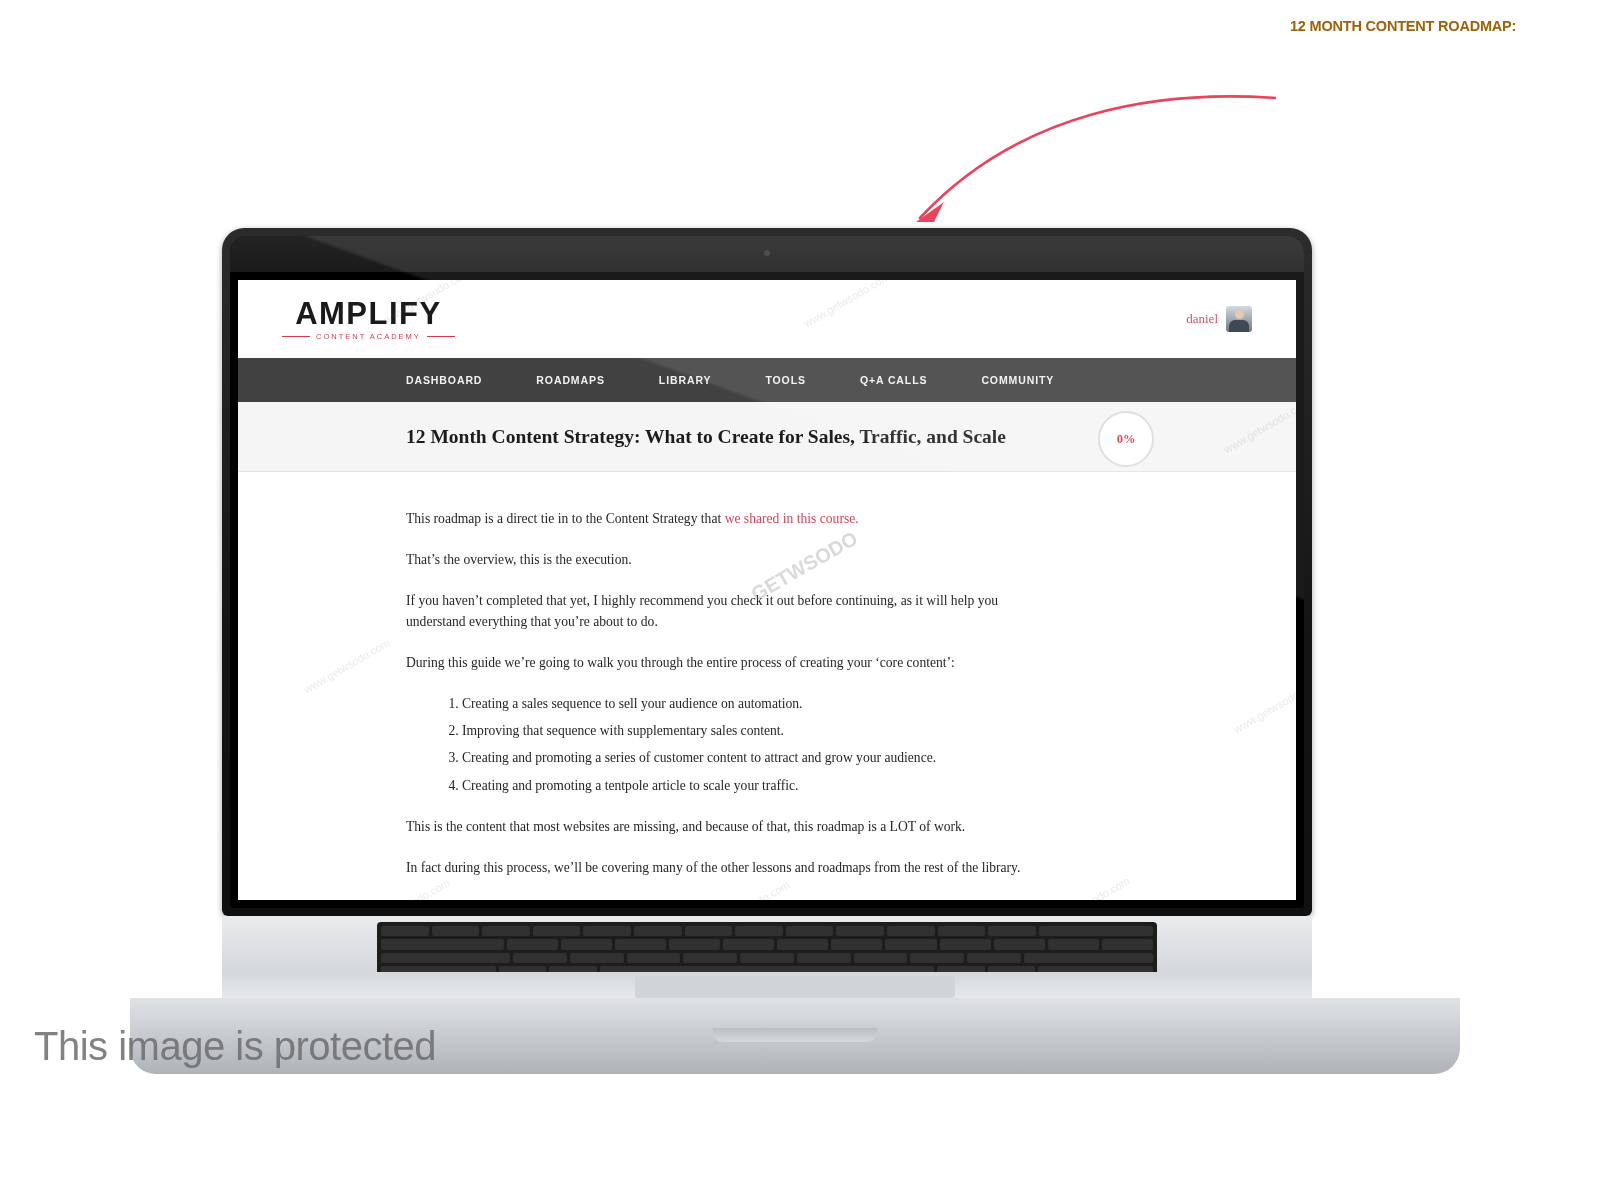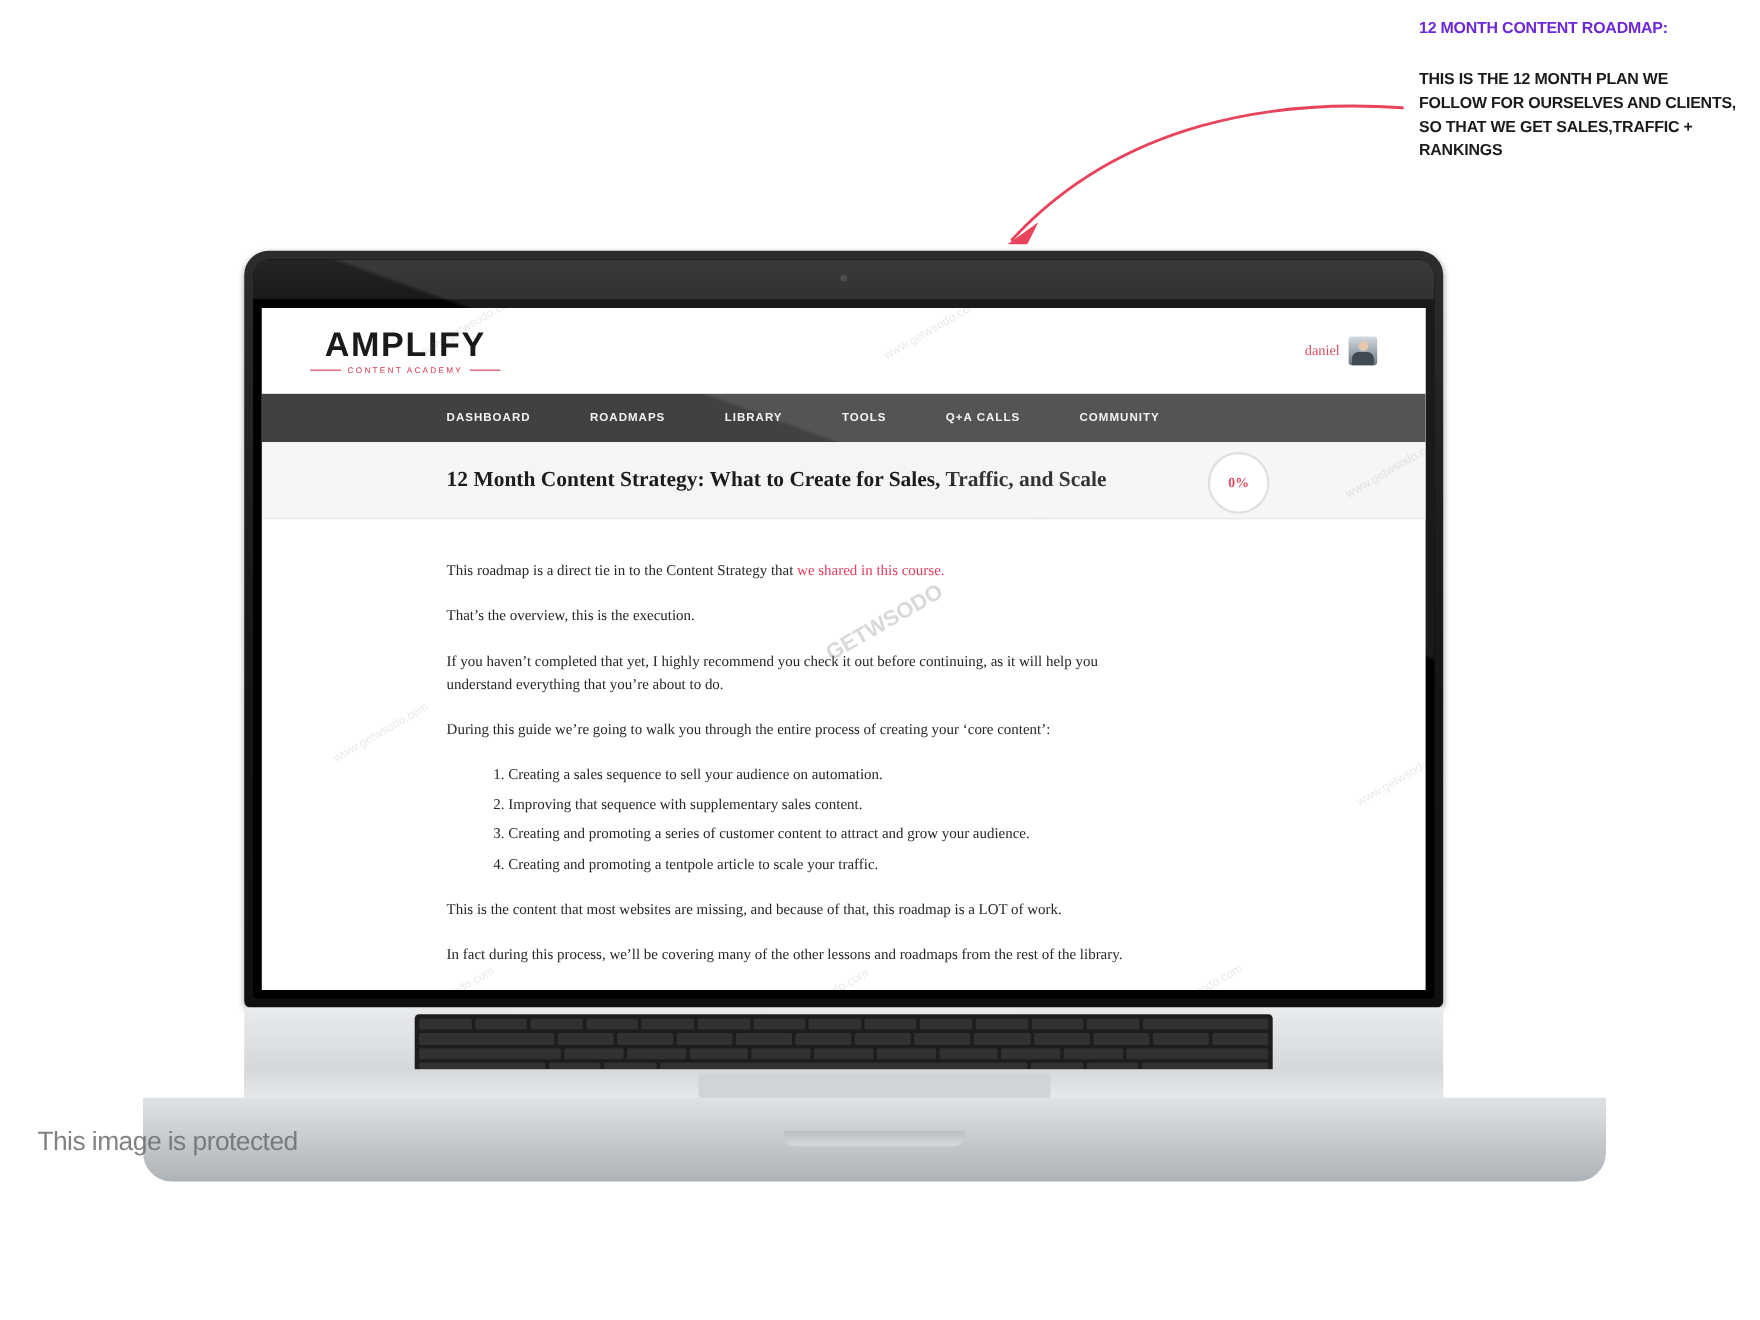--- a/index.html
+++ b/index.html
@@ -20,21 +20,21 @@
     position: absolute;
     left: 1290px;
     top: 18px;
     width: 290px;
   }
   .annot-title {
     font-family: "Liberation Sans", sans-serif;
     font-weight: bold;
     font-size: 14.5px;
     letter-spacing: -0.2px;
-    color: #6d28d9;
+    color: #a16207;
     text-transform: uppercase;
     margin-bottom: 28px;
   }
   .annot-para {
     font-family: "Liberation Sans", sans-serif;
     font-weight: bold;
     font-size: 14.5px;
     line-height: 1.5;
     letter-spacing: -0.2px;
     color: #1b1b1b;
@@ -358,33 +358,32 @@
     transform: rotate(-30deg);
     white-space: nowrap;
     z-index: 60;
     pointer-events: none;
   }
   .protected {
     position: absolute;
     left: 34px;
     top: 1024px;
     font-family: "Liberation Sans", sans-serif;
-    font-size: 24px;
+    font-size: 40px;
     color: #6d6d6d;
     opacity: 0.85;
     letter-spacing: -0.5px;
     z-index: 70;
   }
 </style>
 </head>
 <body>
 
 <div class="annotation">
   <div class="annot-title">12 MONTH CONTENT ROADMAP:</div>
-  <div class="annot-para">THIS IS THE 12 MONTH PLAN WE FOLLOW FOR OURSELVES AND CLIENTS, SO THAT WE GET SALES,TRAFFIC + RANKINGS</div>
 </div>
 
 <svg class="arrow-svg" viewBox="0 0 420 180">
   <path d="M415 28 C300 20, 160 40, 60 148" stroke="#e8445c" stroke-width="2.6" fill="none" stroke-linecap="round"></path>
   <path d="M56 152 L84 132 L74 152 Z" fill="#e8445c"></path>
 </svg>
 
 <div class="laptop">
 
   <div class="lid">

